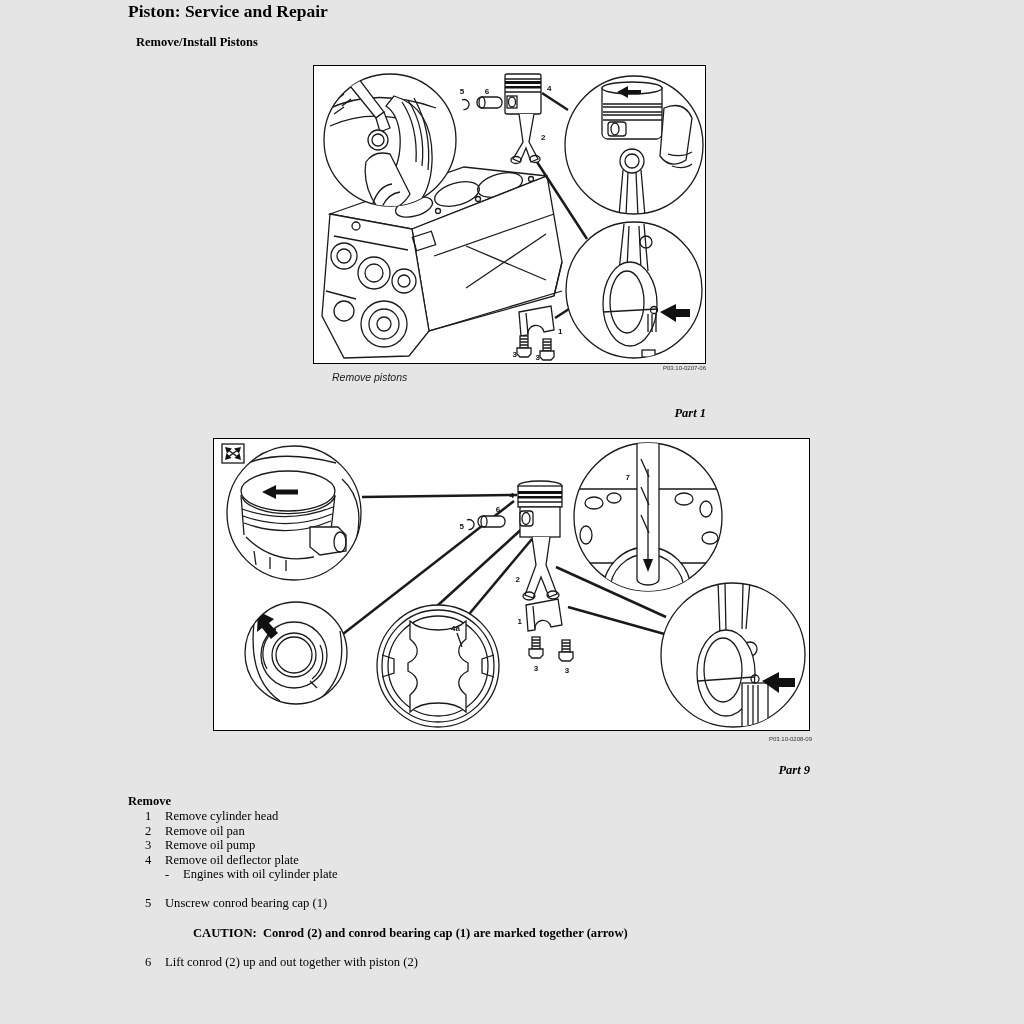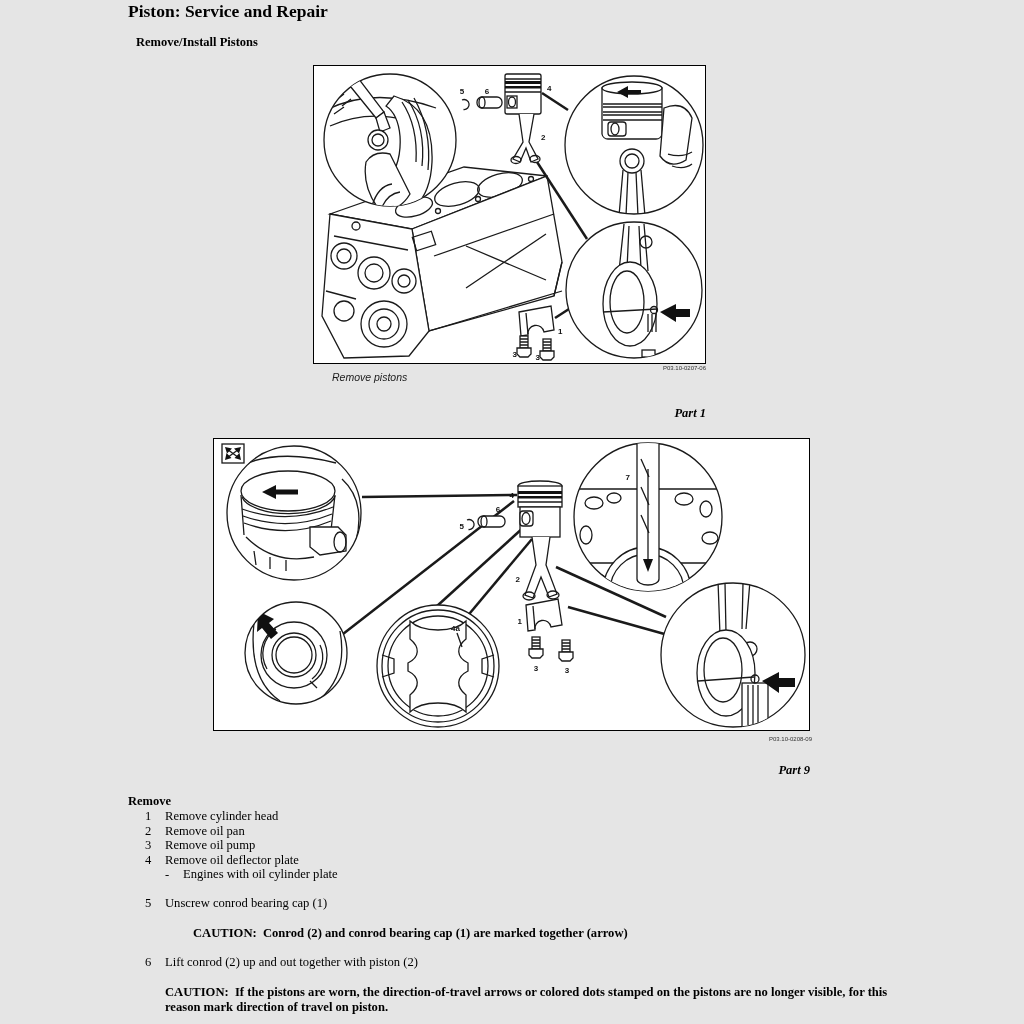--- a/index.html
+++ b/index.html
@@ -407,15 +407,14 @@
     <span class="steptext">Unscrew conrod bearing cap (1)</span>
   </div>
 
   <div class="abs caution caution1">CAUTION:  Conrod (2) and conrod bearing cap (1) are marked together (arrow)</div>
 
   <div class="abs solorow step6">
     <span class="stepnum">6</span>
     <span class="steptext">Lift conrod (2) up and out together with piston (2)</span>
   </div>
 
-  <div class="abs caution caution2">CAUTION:  If the pistons are worn, the direction-of-travel arrows or colored dots stamped on the pistons are no longer visible, for this reason mark direction of travel on piston.</div>
 
 </div>
 
 </body></html>

